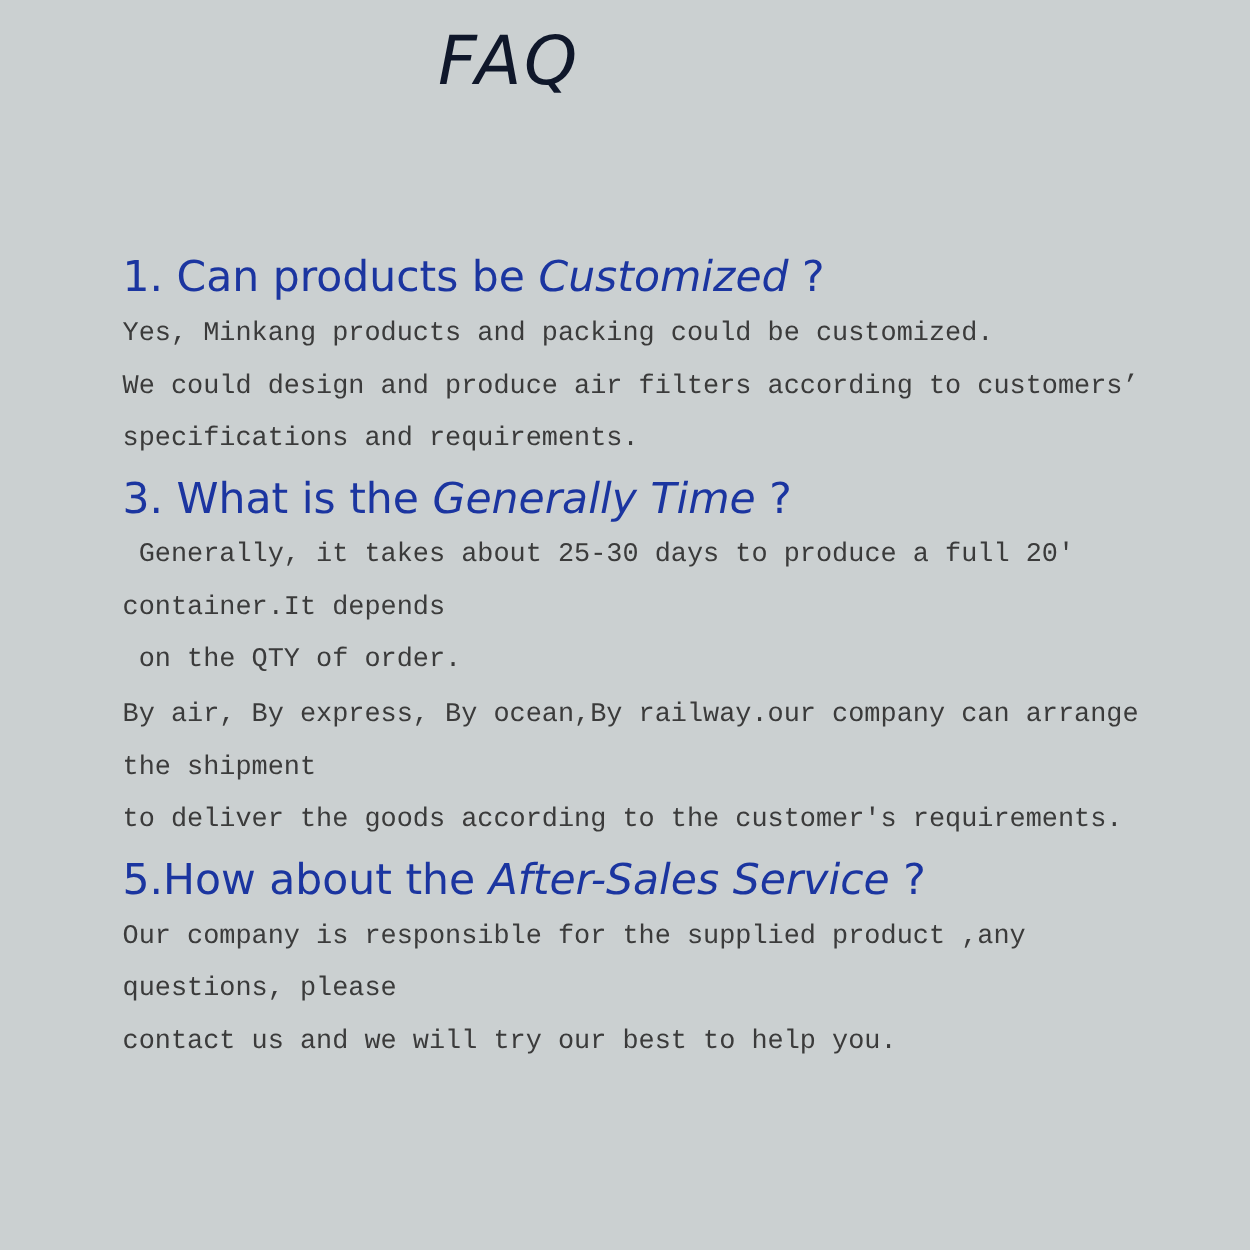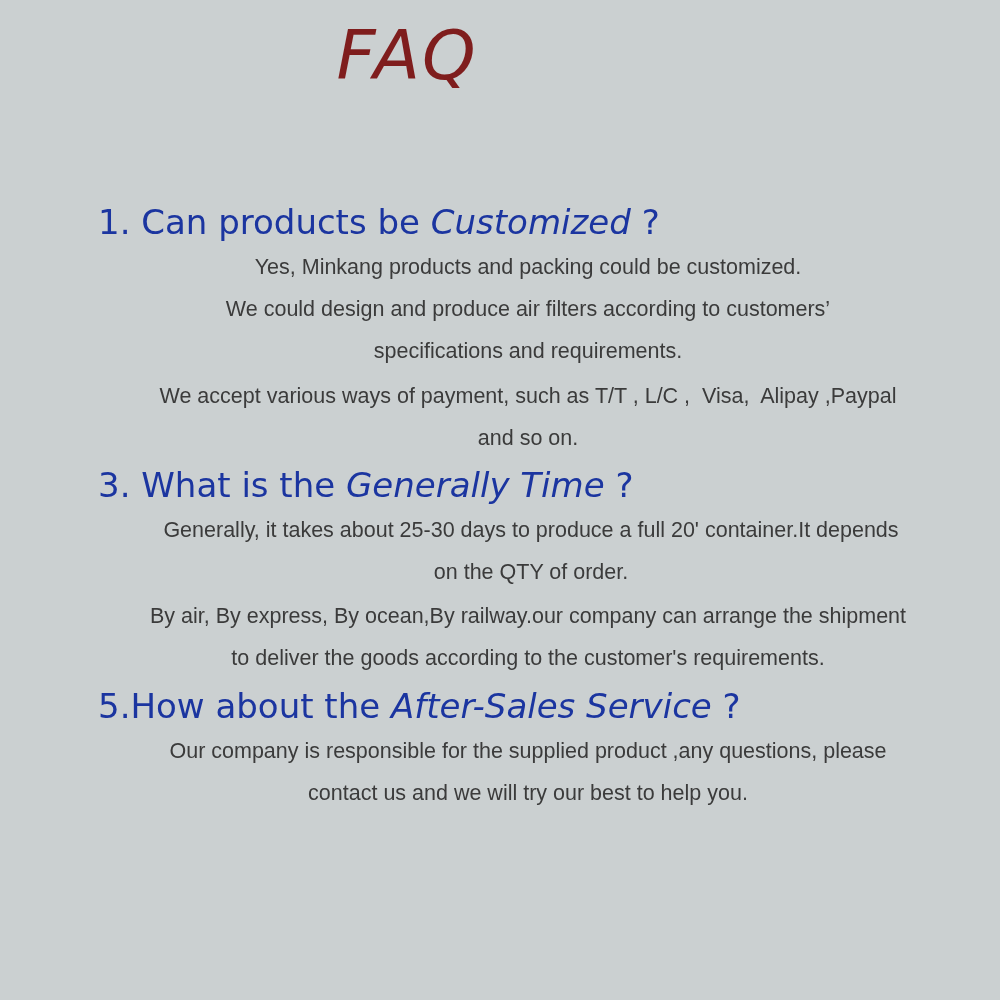--- a/index.html
+++ b/index.html
@@ -31,24 +31,24 @@
 
   .faq-title {
     position: absolute;
     left: 0;
     top: 22px;
     width: 804px;
     text-align: center;
     font-family: "DejaVu Sans", sans-serif;
     font-style: italic;
     font-weight: 400;
-    font-size: 68px;
+    font-size: 54px;
     line-height: 1;
     letter-spacing: 2px;
-    color: #7f1d1d;
+    color: #0f172a;
     padding-left: 10px;
     box-sizing: border-box;
   }
 
   .brand {
     position: absolute;
     right: 12px;
     top: 16px;
     width: 230px;
     height: 176px;
@@ -98,29 +98,28 @@
     white-space: pre;
     margin: 0;
     padding: 0;
   }
 
   .q .em {
     font-style: italic;
   }
 
   .a {
-    font-family: Liberation Sans, sans-serif;
+    font-family: Liberation Mono, monospace;
     font-size: 21.5px;
     line-height: 1.96;
     color: #3b3b3b;
     margin: 0;
     padding: 0;
     white-space: pre-wrap;
     max-width: 860px;
-    text-align: center;
   }
 
   
   .sp-q { margin-top: 4px; }
   .sp-a { margin-top: 2px; }
 </style>
 </head>
 <body>
 
 <div class="page">
@@ -135,22 +134,20 @@
   <div class="faq-list">
 
     <div class="faq-item">
       <div class="q sp-q"><span>1. </span><span>Can products be </span><span class="em">Customized</span><span> ?</span></div>
       <div class="a sp-a">Yes, Minkang products and packing could be customized.
 We could design and produce air filters according to customers’
 specifications and requirements.</div>
     </div>
 
     <div class="faq-item">
-      <div class="a sp-a">We accept various ways of payment, such as T/T , L/C ,  Visa,  Alipay ,Paypal
-and so on.</div>
     </div>
 
     <div class="faq-item">
       <div class="q sp-q"><span>3. </span><span>What is the </span><span class="em">Generally Time</span><span> ?</span></div>
       <div class="a sp-a"> Generally, it takes about 25-30 days to produce a full 20' container.It depends
  on the QTY of order.</div>
     </div>
 
     <div class="faq-item">
       <div class="a sp-a">By air, By express, By ocean,By railway.our company can arrange the shipment

